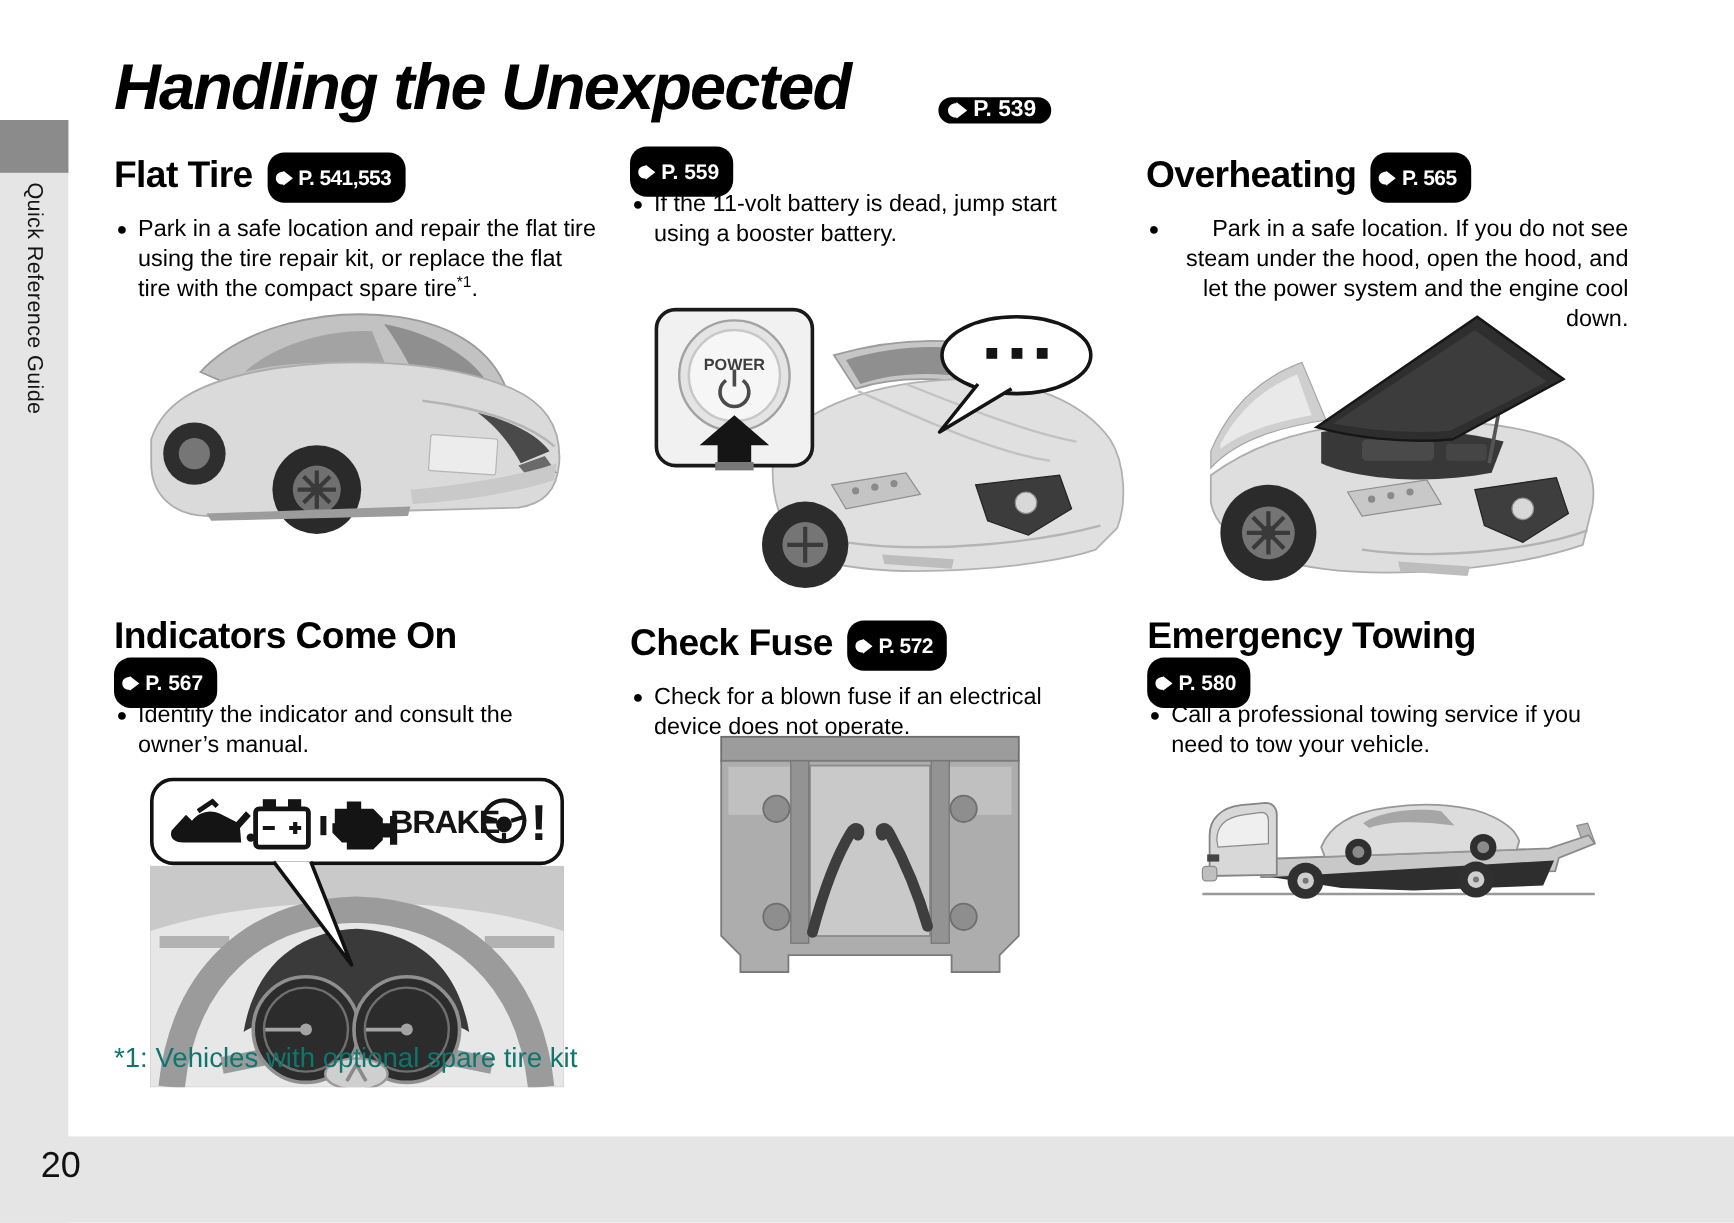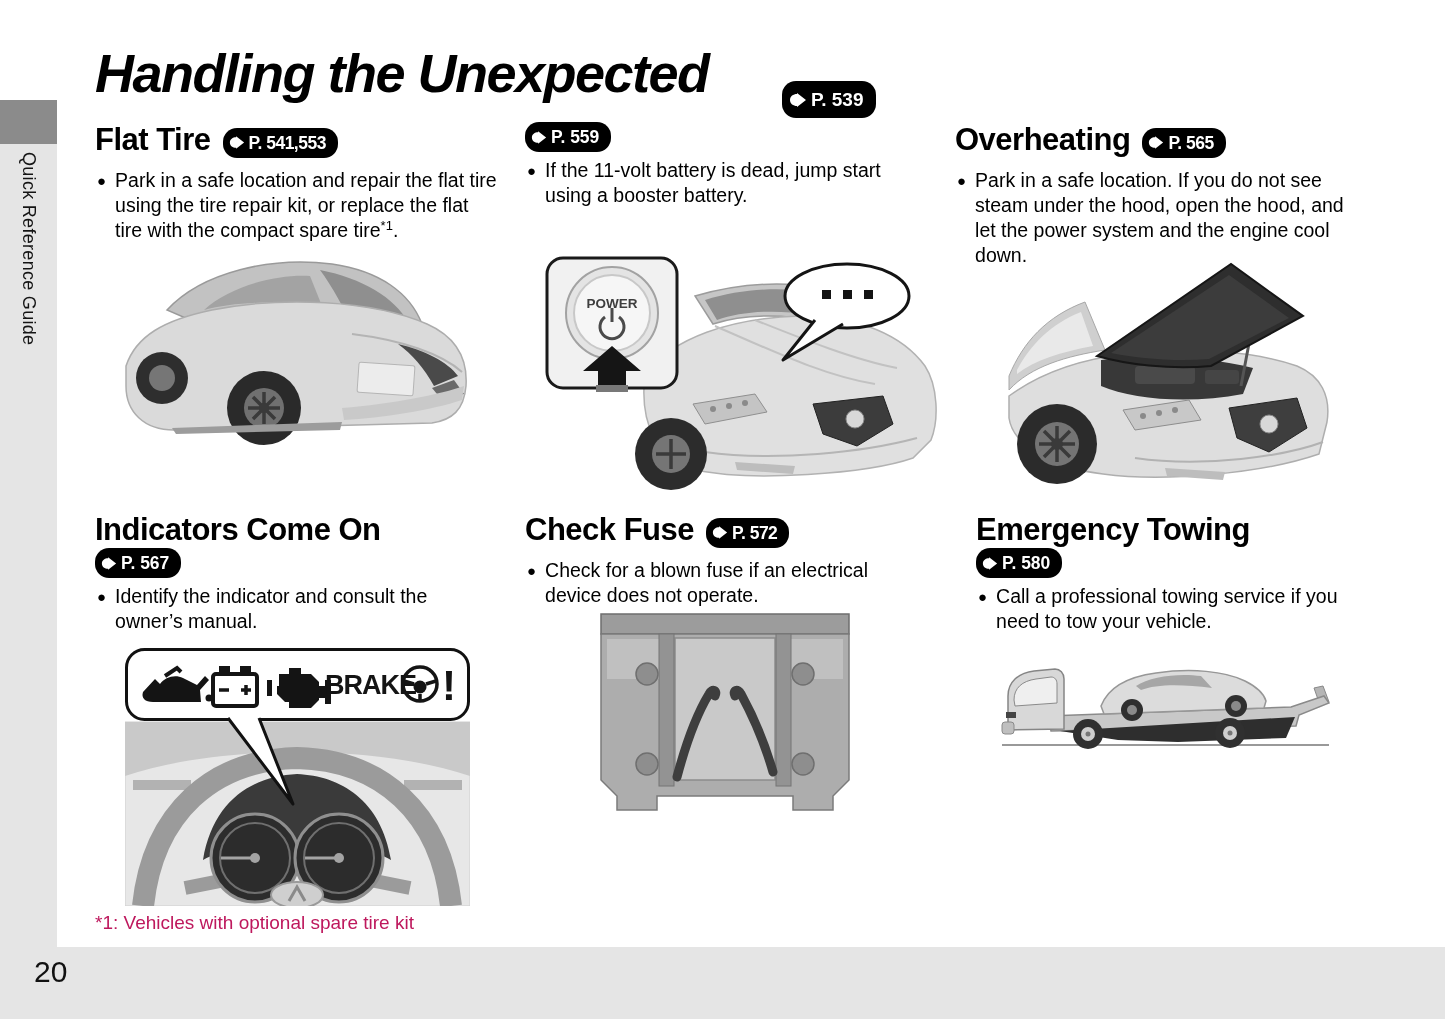--- a/index.html
+++ b/index.html
@@ -21,44 +21,44 @@
   
   .footer-band{position:absolute;left:0;top:947px;width:1445px;height:72px;background:#e5e5e5;}
   .page-number{position:absolute;left:34px;top:8px;font-size:30px;color:#111;}
   
   .page-title{position:absolute;left:95px;top:42px;font-size:54px;font-weight:bold;letter-spacing:-1.5px;color:#000;white-space:nowrap;font-style:italic;}
   .title-badge{position:absolute;left:782px;top:81px;}
   
   .badge{
     display:inline-flex;align-items:center;gap:4px;
     background:#000;color:#fff;border-radius:14px;
-    height:30px;padding:0 12px 0 6px;
+    height:42px;padding:0 12px 0 6px;
     font-size:17.5px;font-weight:bold;line-height:26px;white-space:nowrap;
   }
-  .badge.big{height:37px;font-size:19px;padding:0 13px 0 7px;}
+  .badge.big{height:22px;font-size:19px;padding:0 13px 0 7px;}
   .badge svg{display:block;}
   
   .section{position:absolute;width:402px;}
   .section h2{
     margin:0;font-size:31px;font-weight:bold;letter-spacing:-.5px;color:#000;
     display:flex;align-items:center;gap:12px;white-space:nowrap;line-height:36px;
   }
   .section h2 .badge{margin-top:5px;}
   .badge-row{height:26px;}
   .bullet{display:flex;margin-top:10px;font-size:19.5px;line-height:25px;color:#000;}
   .bullet .dot{flex:0 0 auto;font-size:15px;line-height:25px;margin:0 9px 0 2px;}
   .bullet sup{font-size:13px;line-height:0;}
   #sec-flat{left:95px;top:122px;}
   #sec-power{left:525px;top:122px;}
-  #sec-overheat{left:955px;top:122px;}
+  #sec-overheat{left:955px;top:122px;text-align:right;}
   #sec-indicators{left:95px;top:512px;}
   #sec-fuse{left:525px;top:512px;}
-  #sec-towing{left:976px;top:512px;}
-  
-  .footnote{position:absolute;left:95px;top:912px;font-size:19px;color:#be185d;}
+  #sec-towing{left:956px;top:512px;}
+  
+  .footnote{position:absolute;left:95px;top:868px;font-size:23px;color:#0f766e;}
   
   .illus{position:absolute;}
   #img-flat{left:112px;top:248px;}
   #img-power{left:545px;top:256px;}
   #img-overheat{left:1005px;top:258px;}
   #img-indicators{left:125px;top:648px;}
   #img-fuse{left:595px;top:612px;}
   #img-towing{left:998px;top:646px;}
 </style>
 </head>

